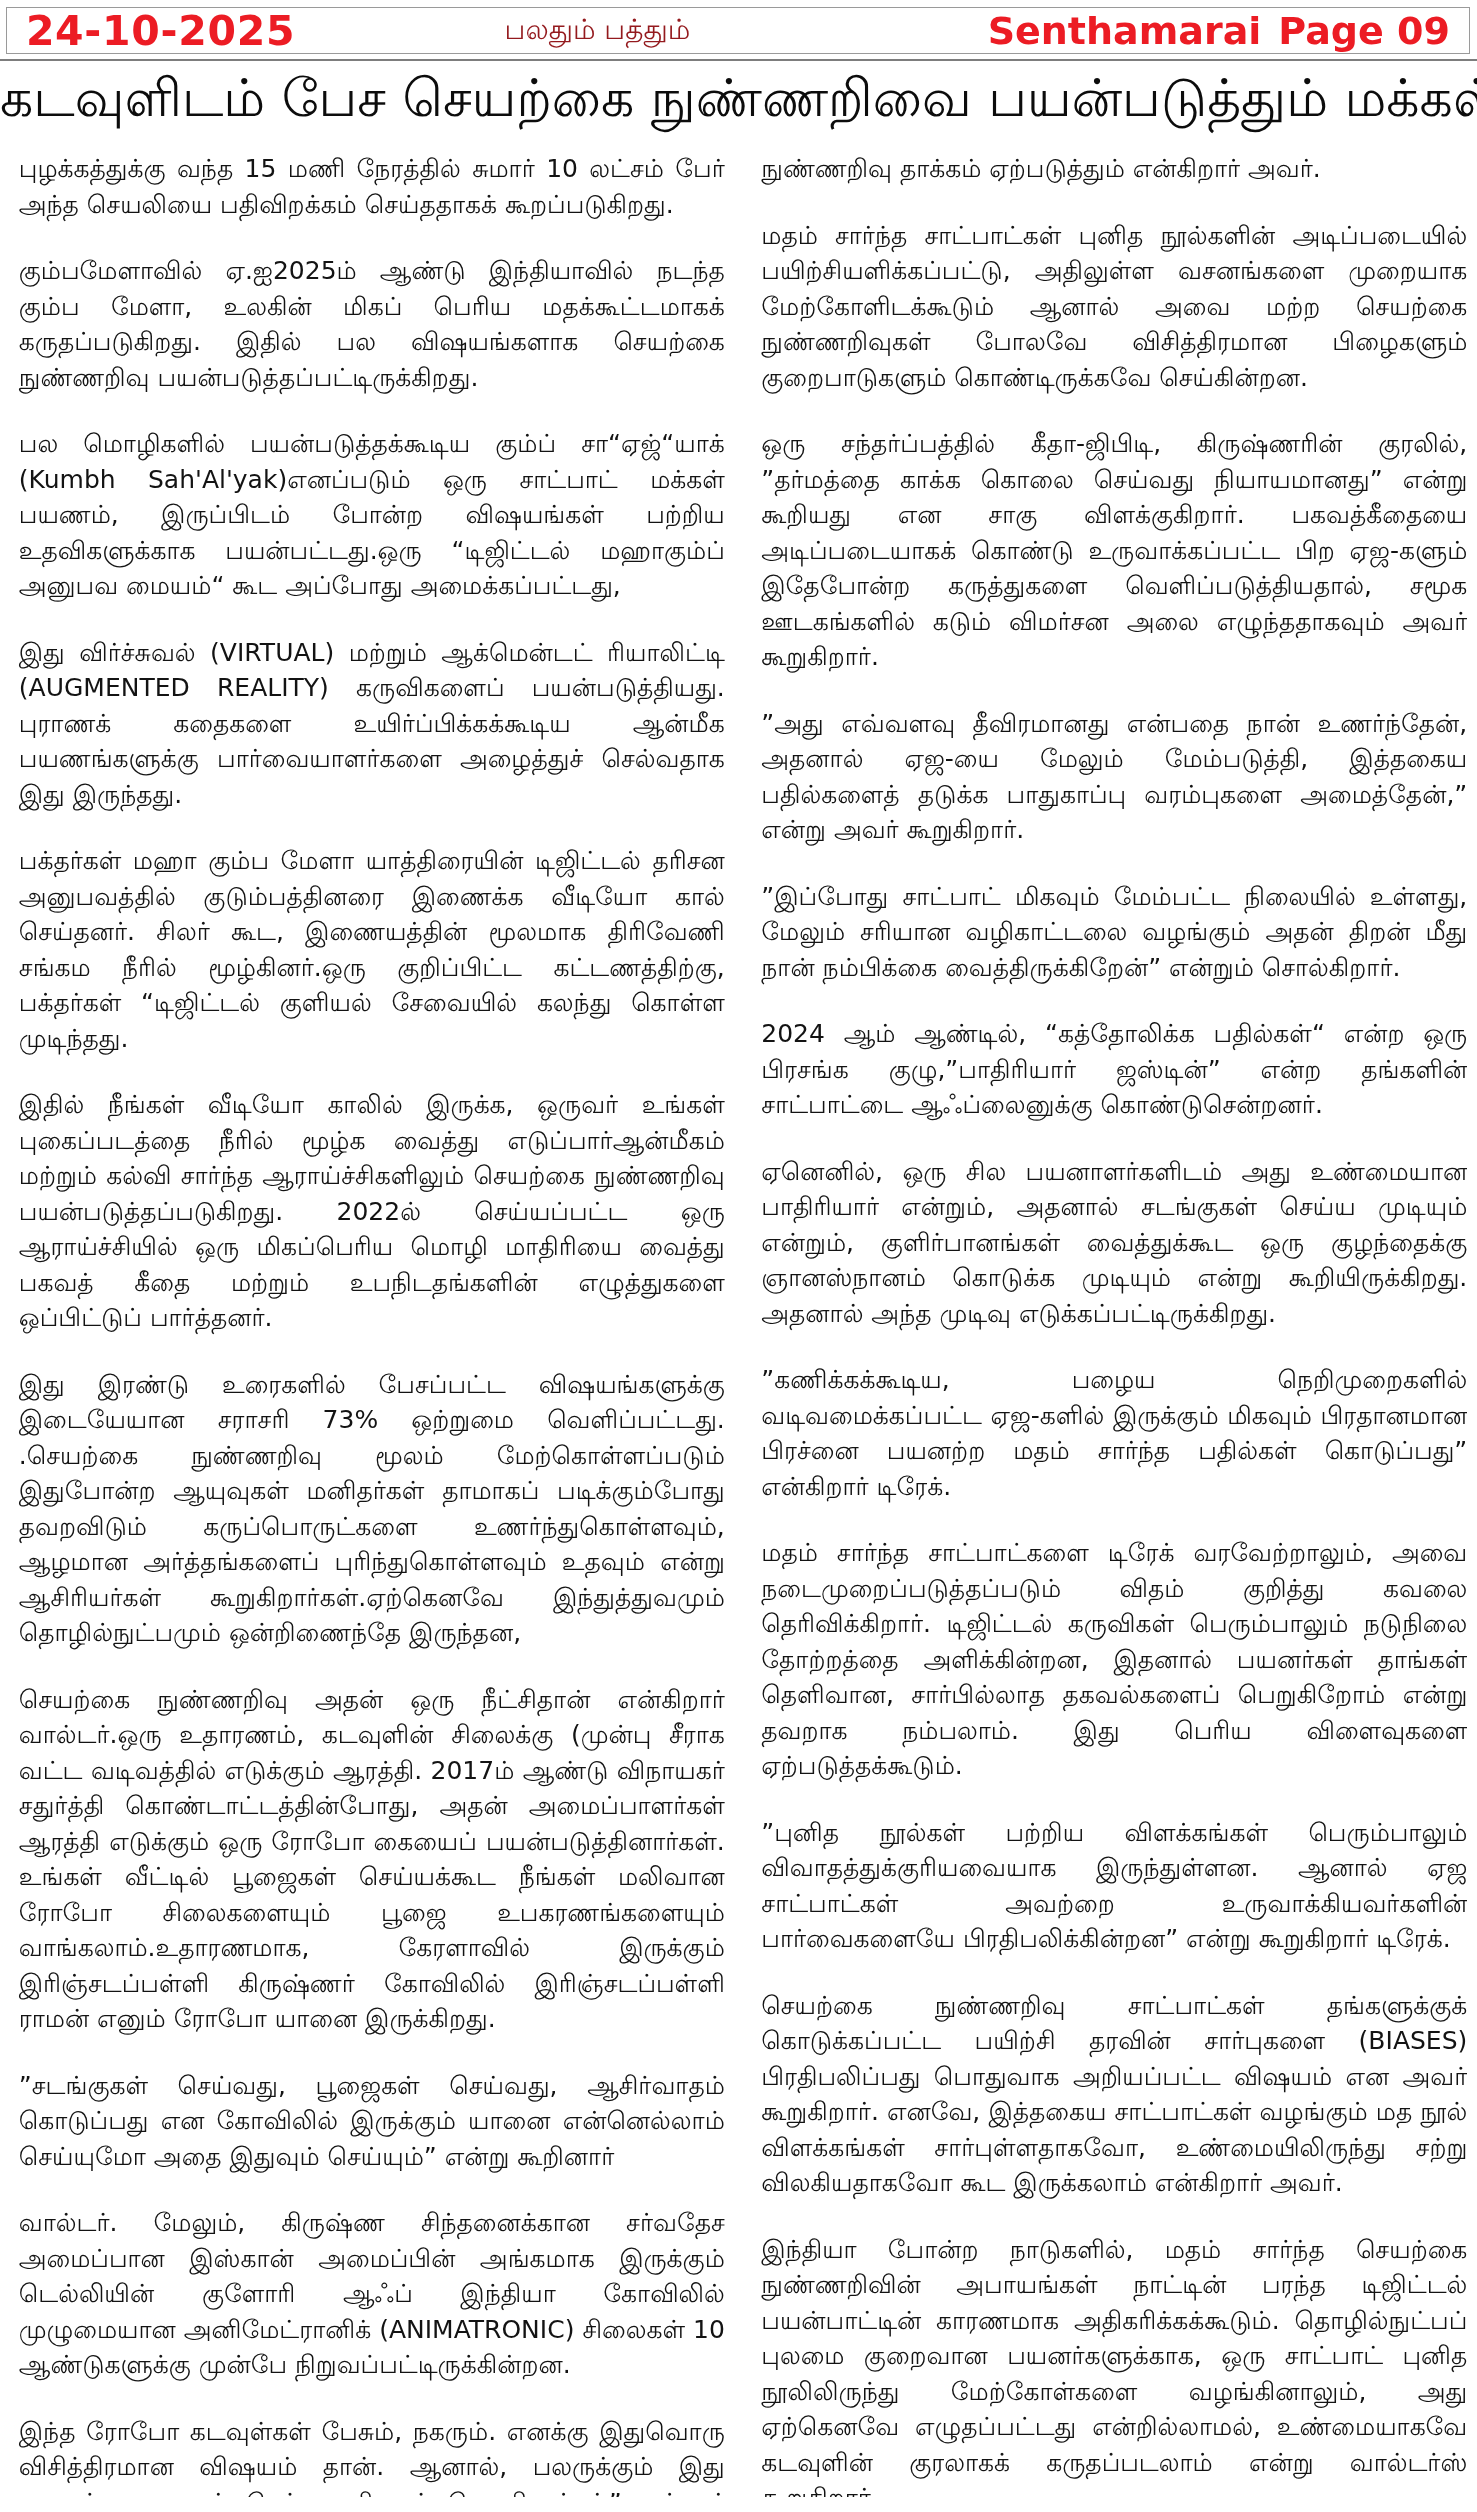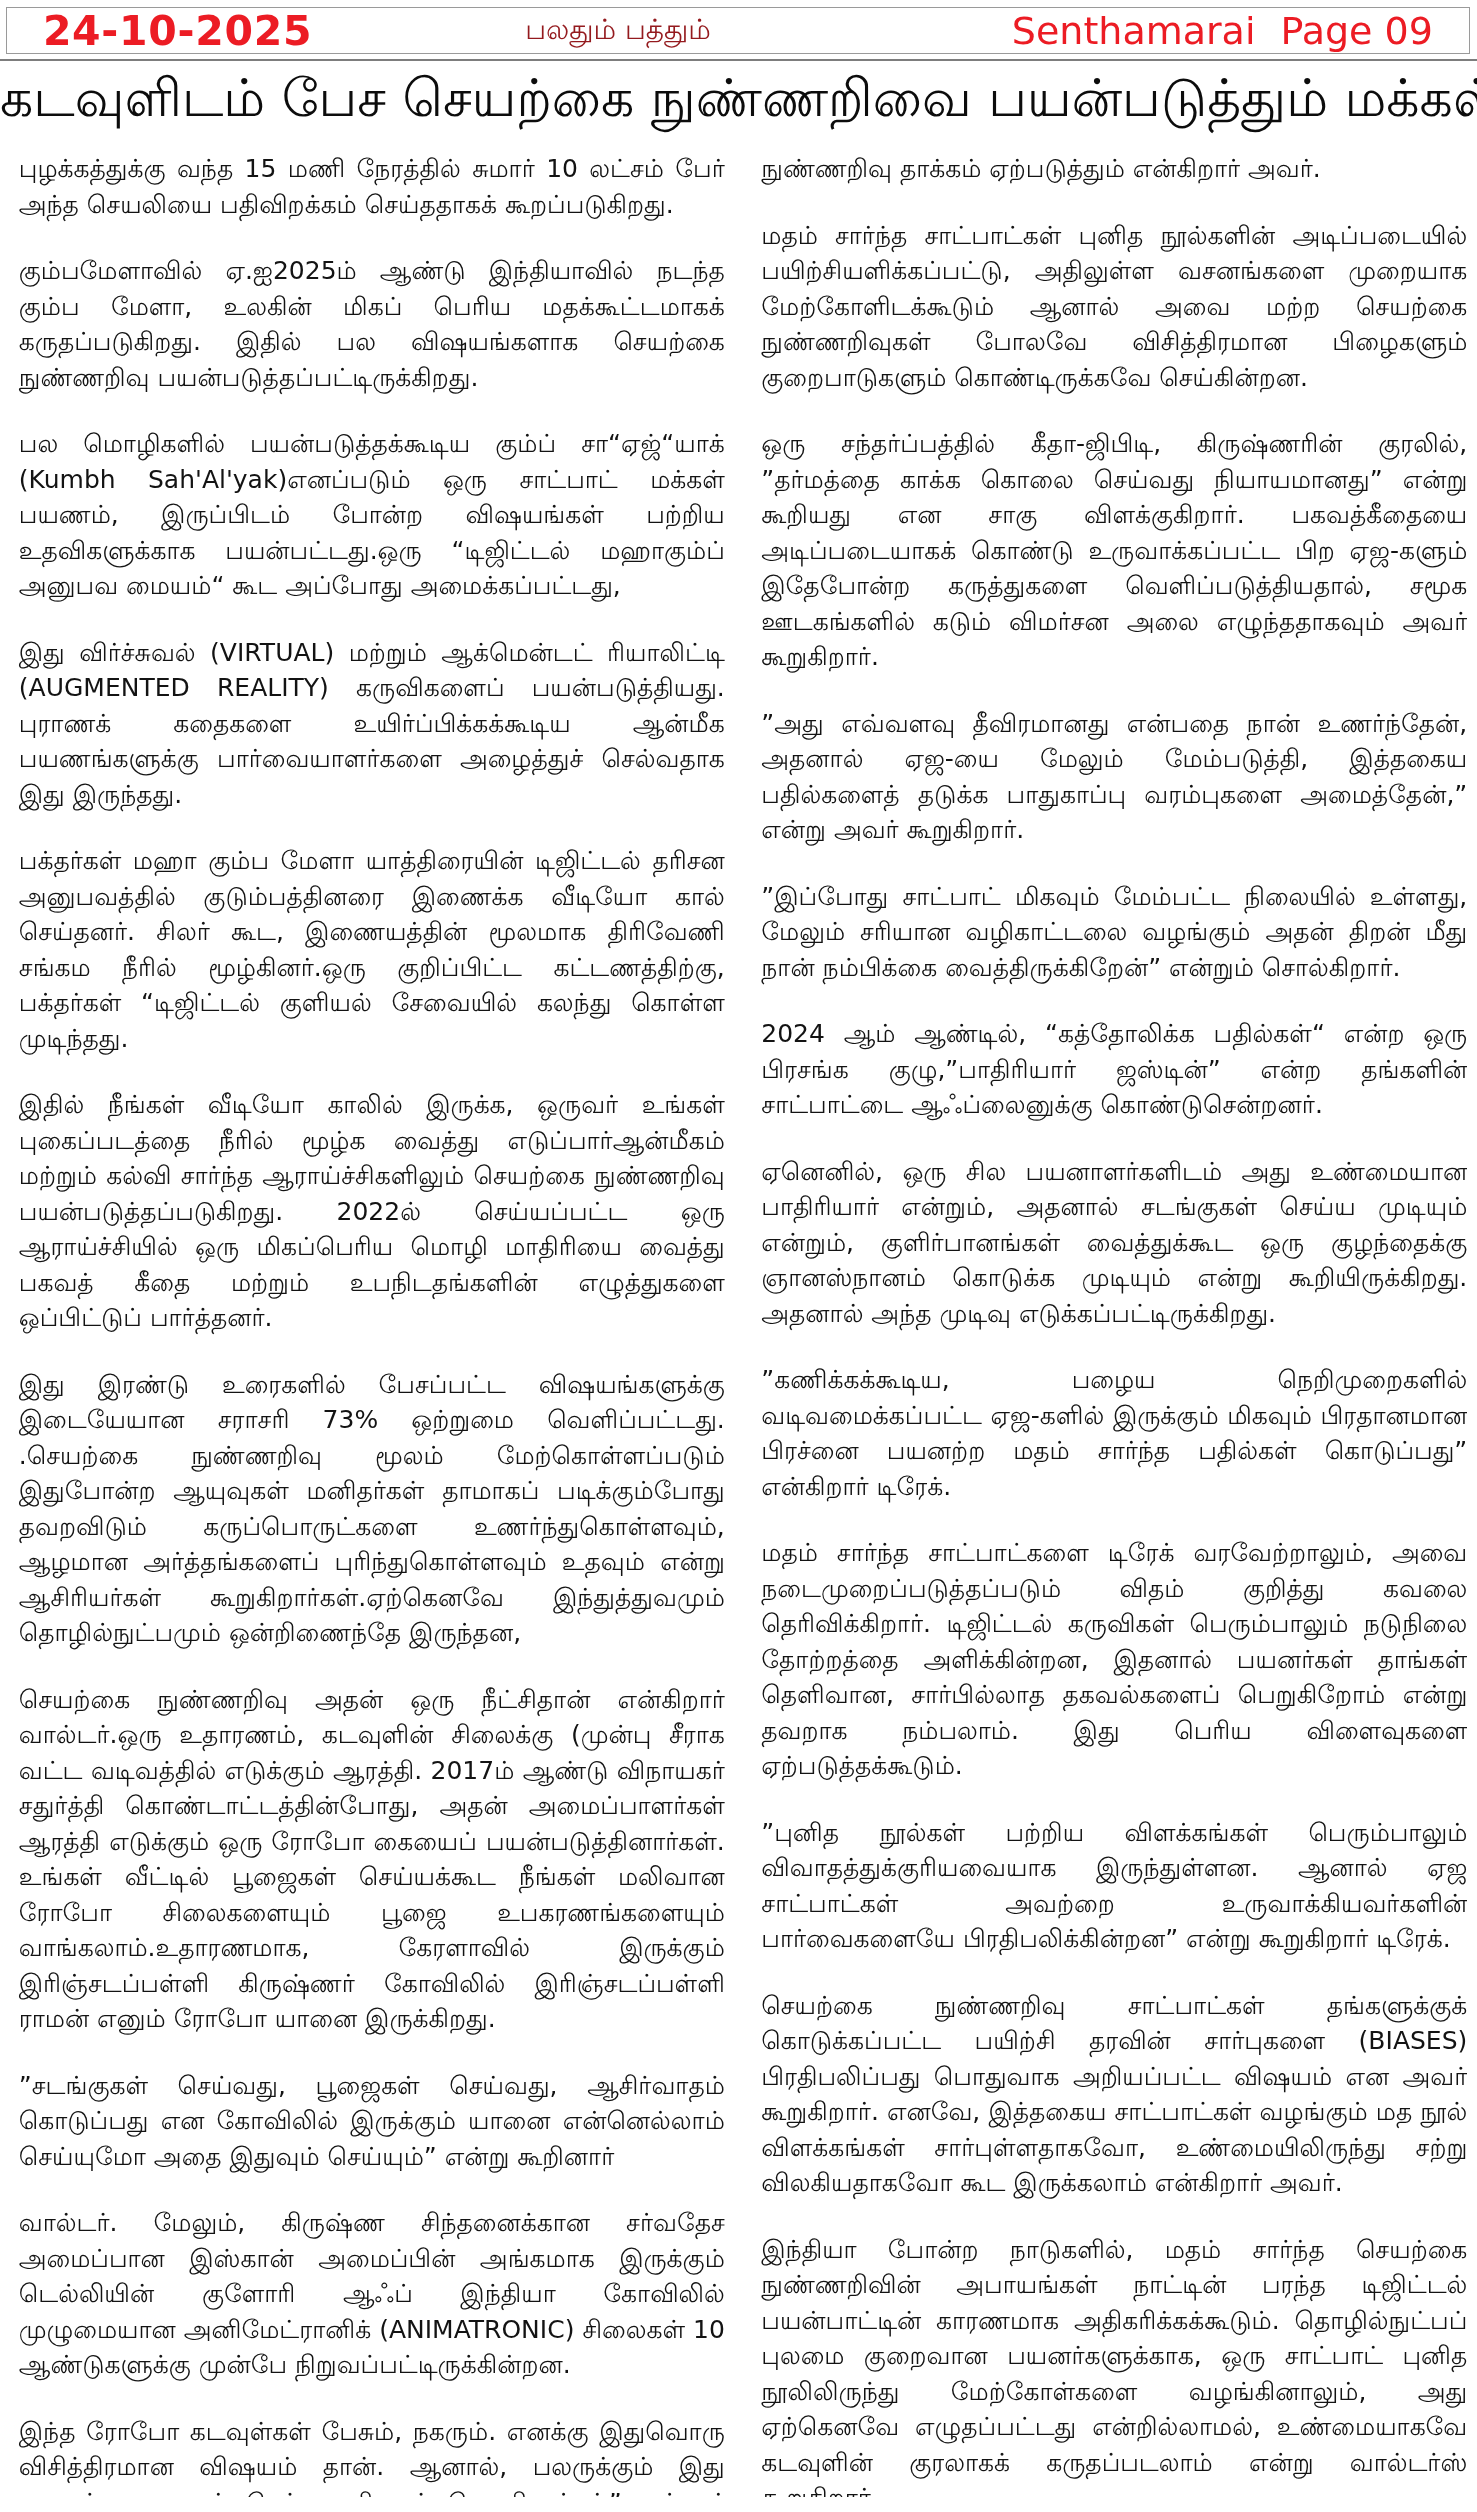--- a/index.html
+++ b/index.html
@@ -14,44 +14,44 @@
   }
   .masthead {
     position: absolute;
     left: 5.9px; top: 7.4px;
     width: 1464px; height: 47px;
     border: 1.5px solid #9a9a9a;
     box-sizing: border-box;
     display: flex;
     align-items: center;
     justify-content: space-between;
-    padding: 0 36px;
+    padding: 0 19px;
     background: #ffffff;
   }
   .masthead .date {
     color: #ec1c24;
     font-weight: bold;
     font-size: 41px;
     letter-spacing: 0.7px;
     white-space: nowrap;
   }
   .masthead .center-title {
     color: #941a1e;
     font-size: 28px;
     white-space: nowrap;
     transform: translateX(-44px);
     text-align: right;
   }
   .masthead .paper {
     color: #ec1c24;
-    font-weight: normal;
+    font-weight: bold;
     font-size: 38px;
     white-space: nowrap;
     display: flex;
-    gap: 25px;
+    gap: 17px;
   }
   .rule {
     position: absolute;
     left: 0; top: 59px;
     width: 1478px; height: 2.2px;
     background: #7d7d7d;
   }
   .headline {
     position: absolute;
     left: 0; top: 68px;

